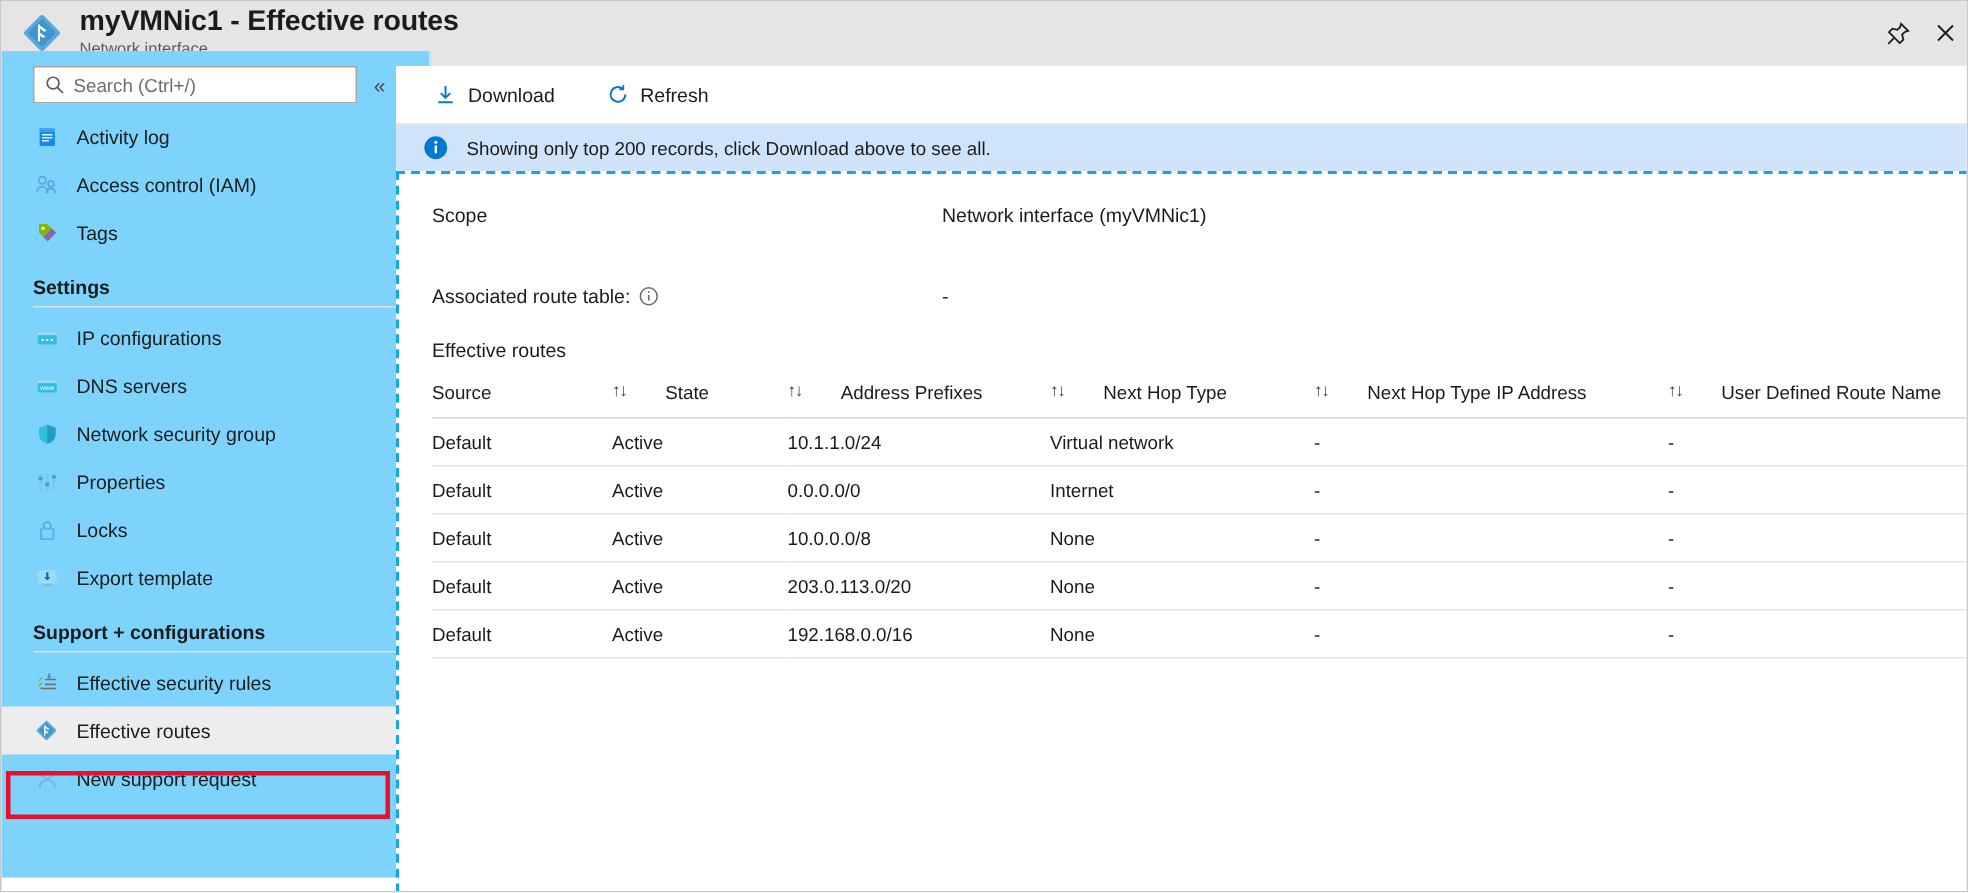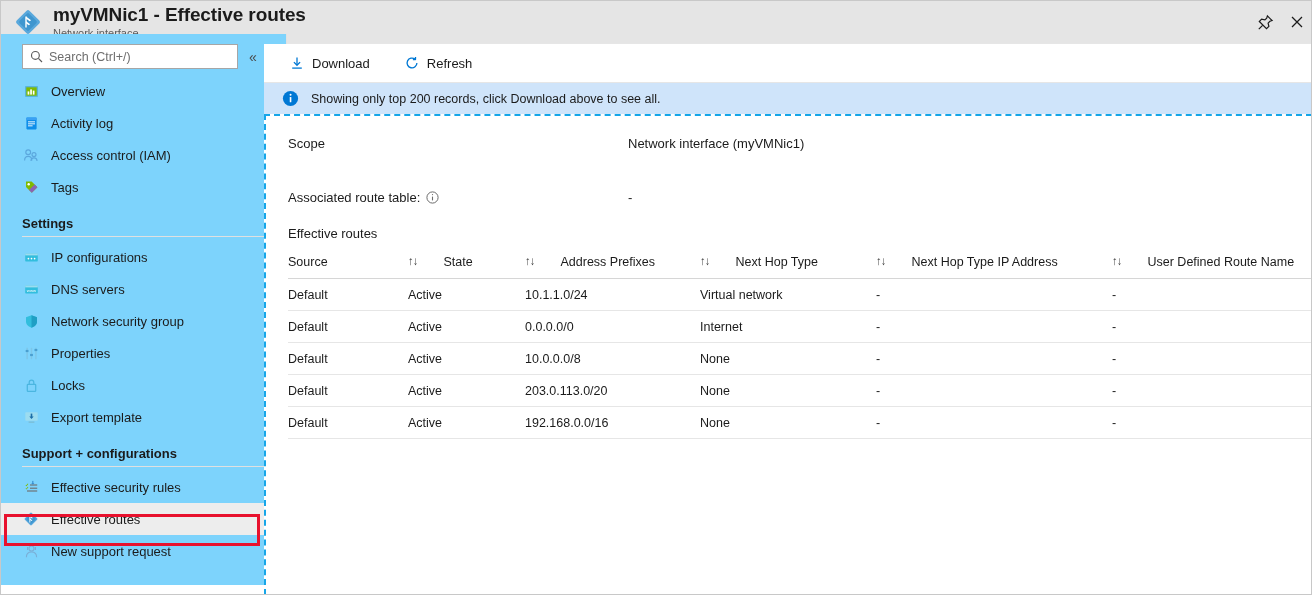--- a/index.html
+++ b/index.html
@@ -266,32 +266,20 @@
             <path d="M8.4 8.4 L12 12"></path>
           </svg>
         </div>
         <input id="search-input" type="text" placeholder="Search (Ctrl+/)" style="">
       </div>
       <div id="collapse-btn">«</div>
     </div>
 
     <ul class="nav-list">
 
-      <li class="nav-item">
-        <span class="nav-icon">
-          <svg width="15" height="15" viewBox="0 0 15 15">
-            <rect x="1" y="2" width="13" height="11" rx="1" fill="#59b4d9"></rect>
-            <rect x="2.3" y="3.3" width="10.4" height="8.4" fill="#7fba00"></rect>
-            <rect x="3.6" y="7.4" width="1.7" height="3.2" fill="#ffffff"></rect>
-            <rect x="6.2" y="5.4" width="1.7" height="5.2" fill="#ffffff"></rect>
-            <rect x="8.8" y="6.6" width="1.7" height="4.0" fill="#ffffff"></rect>
-          </svg>
-        </span>
-        <span class="nav-label">Overview</span>
-      </li>
 
       <li class="nav-item">
         <span class="nav-icon">
           <svg width="15" height="15" viewBox="0 0 15 15">
             <rect x="2.4" y="1.6" width="10.2" height="11.8" rx="0.8" fill="#0f8ee9"></rect>
             <rect x="2.4" y="1.6" width="10.2" height="2.4" fill="#3aa0f3"></rect>
             <rect x="4.0" y="5.4" width="7.0" height="0.9" fill="#ffffff"></rect>
             <rect x="4.0" y="7.4" width="7.0" height="0.9" fill="#ffffff"></rect>
             <rect x="4.0" y="9.4" width="4.6" height="0.9" fill="#ffffff"></rect>
           </svg>

